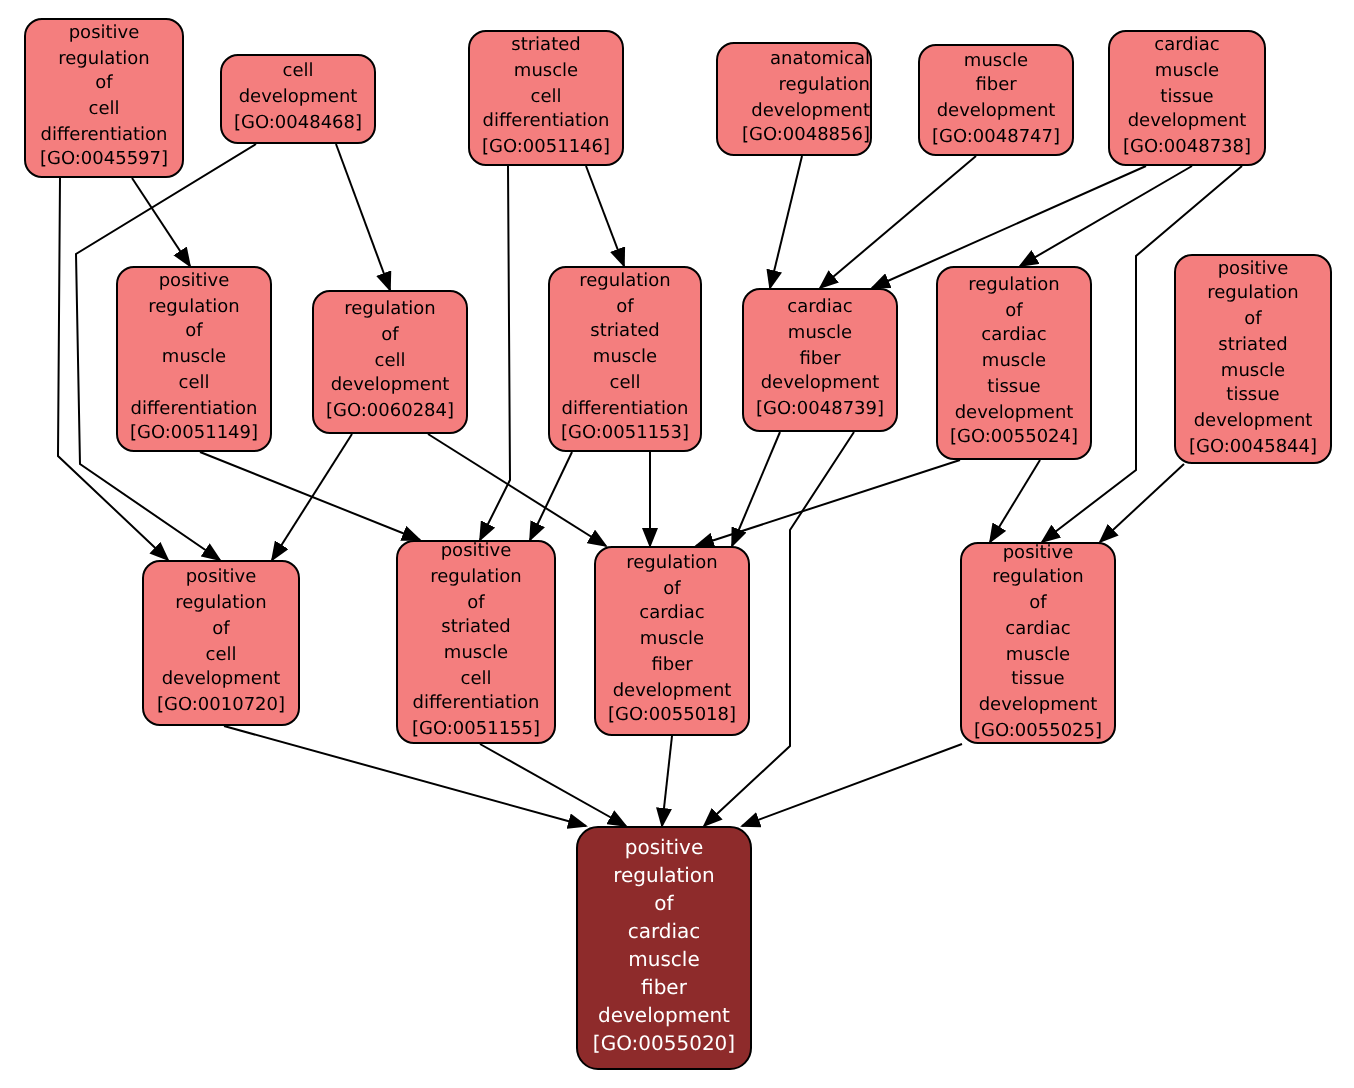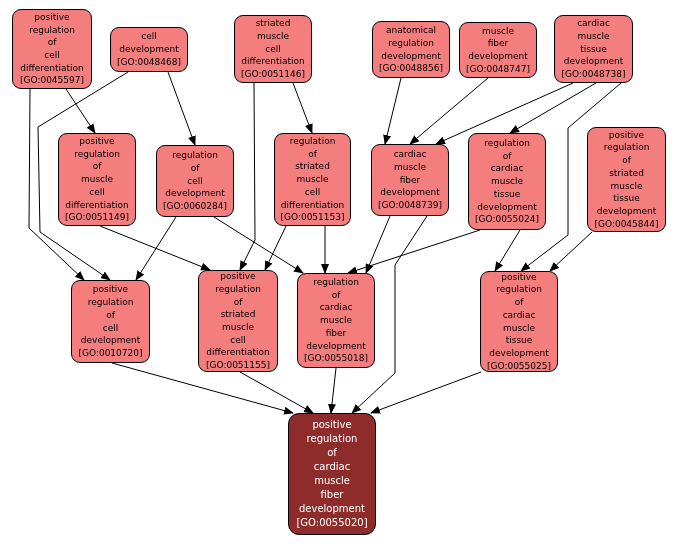--- a/index.html
+++ b/index.html
@@ -97,21 +97,21 @@
         <span>development</span>
         <span>[GO:0048468]</span>
       </div>
       <div class="node" title="striated muscle cell differentiation [GO:0051146]" style="left: 234px; top: 15px; width: 78px; height: 68px;">
         <span>striated</span>
         <span>muscle</span>
         <span>cell</span>
         <span>differentiation</span>
         <span>[GO:0051146]</span>
       </div>
-      <div class="node" title="anatomical structure development [GO:0048856]" style="left: 372px; top: 21px; width: 78px; height: 57px;">
+      <div class="node" title="anatomical structure development [GO:0048856]" style="left: 358px; top: 21px; width: 78px; height: 57px; align-items: flex-end;">
         <span>anatomical</span>
         <span>regulation</span>
         <span>development</span>
         <span>[GO:0048856]</span>
       </div>
       <div class="node" title="muscle fiber development [GO:0048747]" style="left: 459px; top: 22px; width: 78px; height: 56px;">
         <span>muscle</span>
         <span>fiber</span>
         <span>development</span>
         <span>[GO:0048747]</span>

